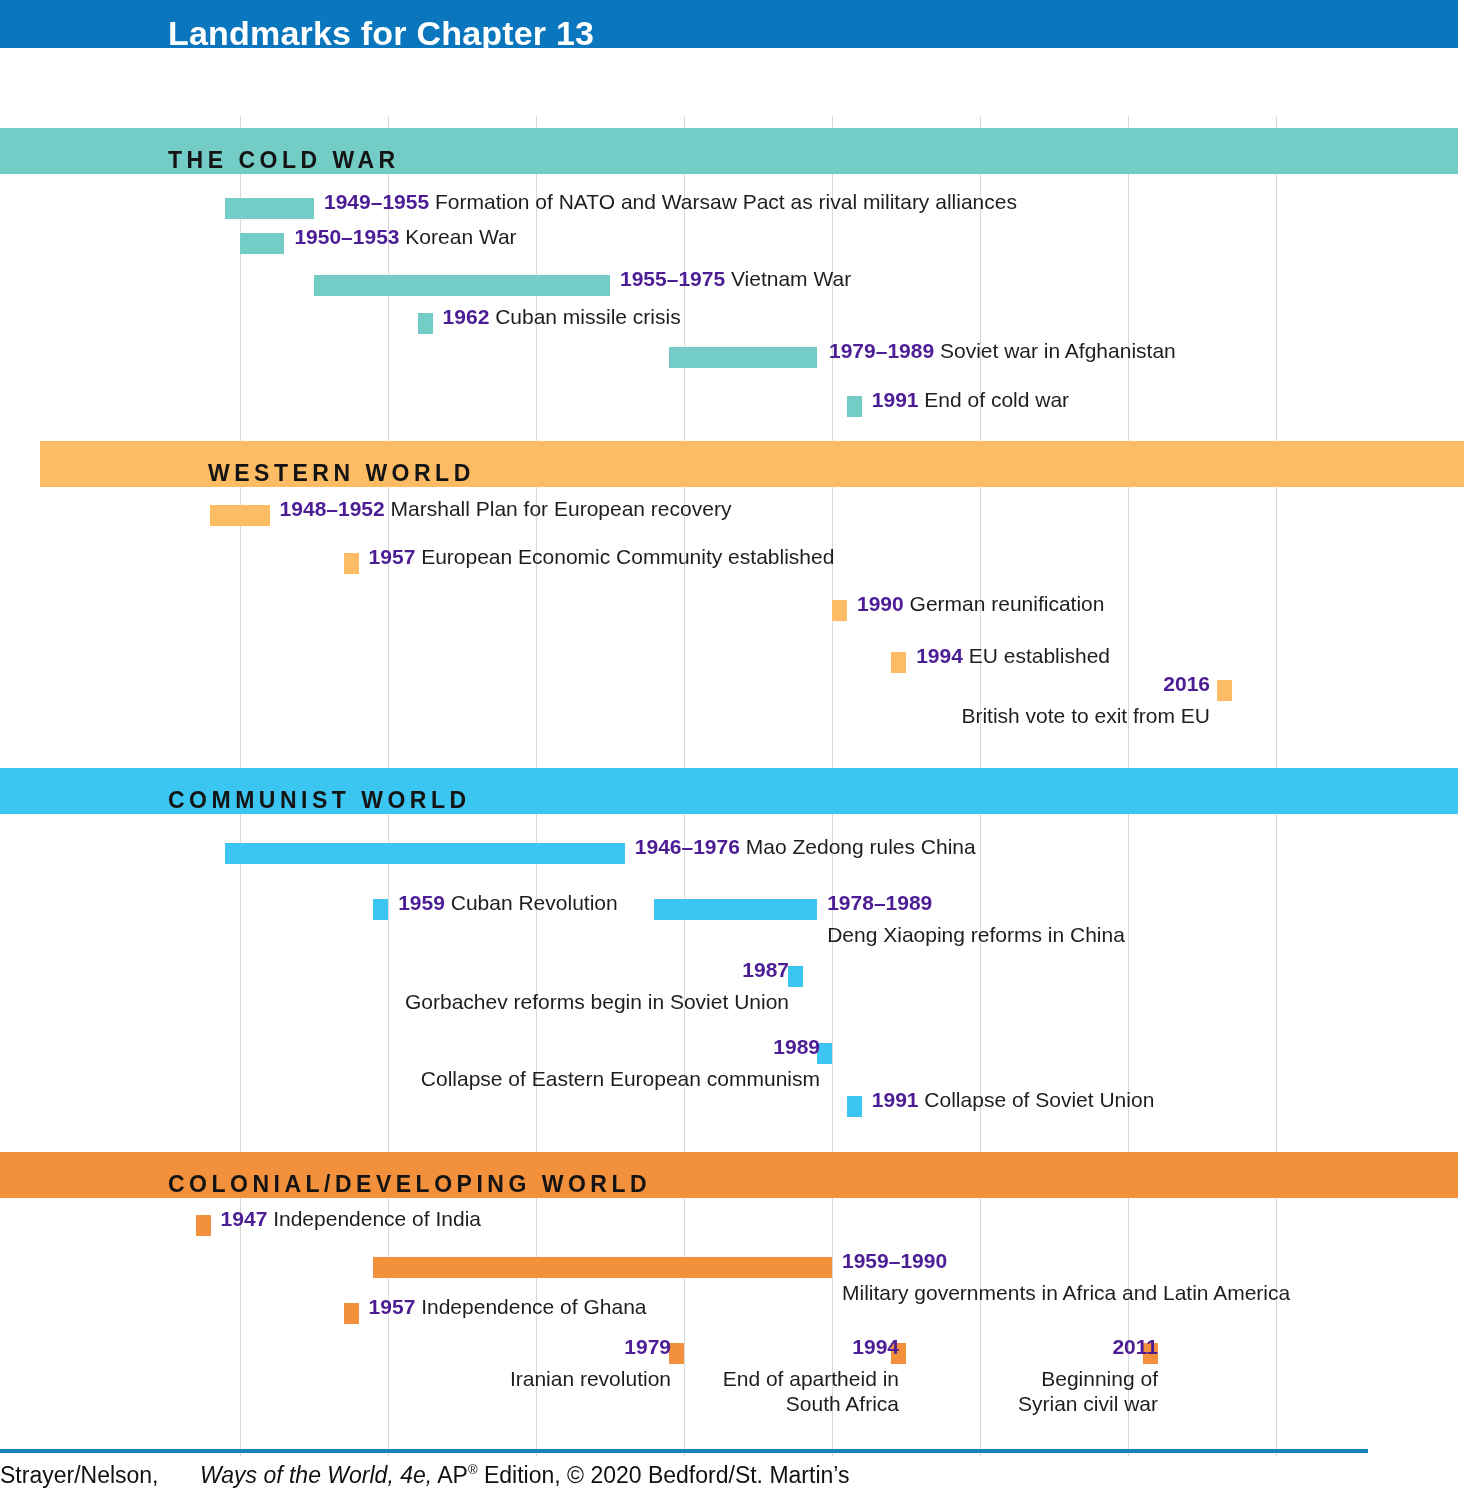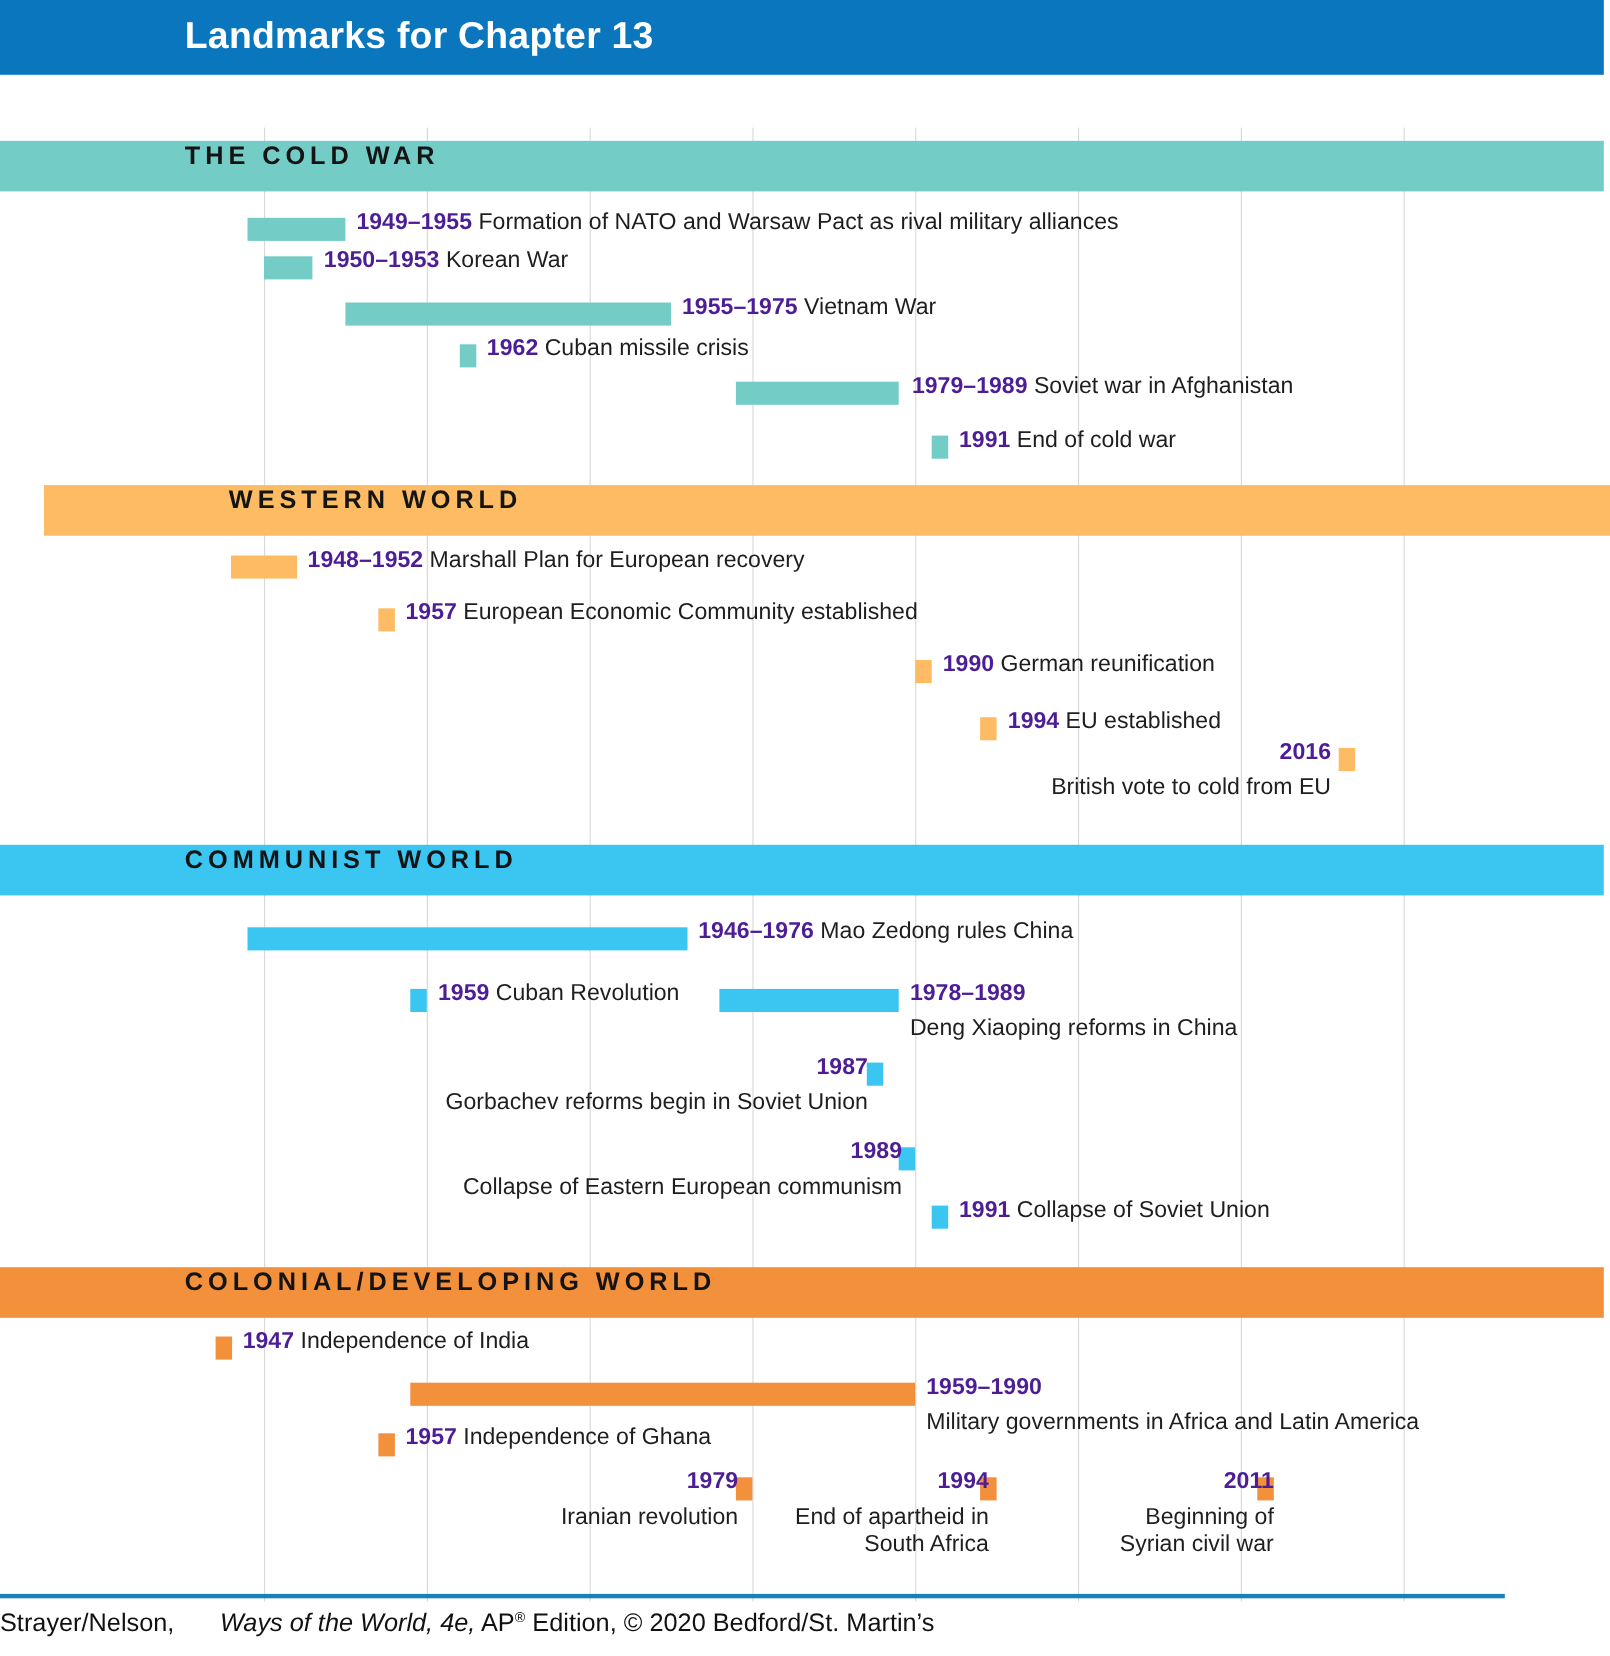--- a/index.html
+++ b/index.html
@@ -6,21 +6,21 @@
   body{
     width:1464px;height:1505px;background:#ffffff;
     font-family:"Liberation Sans", sans-serif;
     color:#1a1a1a;
     -webkit-font-smoothing:antialiased;
   }
   #page{position:relative;width:1464px;height:1505px;overflow:hidden;}
 
   
   .titlebar{
-    position:absolute;left:0;top:0;width:1458px;height:68px;
+    position:absolute;left:0;top:0;width:1458px;height:48px;
     background:#0A76BE;
   }
   .titlebar .title{
     position:absolute;left:168px;top:14px;
     font-size:34px;font-weight:bold;color:#ffffff;
     letter-spacing:0.2px;
   }
 
   
   .axis{position:absolute;left:0;top:68px;width:1464px;height:60px;}
@@ -34,21 +34,21 @@
     transform:translateX(-1px);
   }
 
   
   .gridlayer{position:absolute;left:0;top:116px;width:1464px;height:1340px;pointer-events:none;}
   .gridline{position:absolute;top:0;width:1px;height:100%;background:#d8d8d8;}
 
   
   .band{
     position:absolute;left:0;width:1458px;height:46px;
-    display:flex;align-items:flex-start;
+    display:flex;align-items:flex-end;
   }
   .band .band-title{
     margin-left:168px;font-size:23px;font-weight:bold;
     letter-spacing:4.5px;color:#141414;white-space:nowrap;
   }
 
   
   .event{position:absolute;height:0;}
   .bar{
     position:absolute;height:21px;top:0;border-radius:0;
@@ -137,21 +137,21 @@
       <div class="event" style="left: 0px; top: 600px; width: 1464px;">
         <div class="bar" style="left: 832px; width: 15px; background: rgb(253, 188, 99);"></div>
         <div class="lbl lbl-left" style="left: 857px;"><span class="yr">1990</span><span class="desc"> German reunification</span></div>
       </div>
       <div class="event" style="left: 0px; top: 652px; width: 1464px;">
         <div class="bar" style="left: 891.2px; width: 15px; background: rgb(253, 188, 99);"></div>
         <div class="lbl lbl-left" style="left: 916.2px;"><span class="yr">1994</span><span class="desc"> EU established</span></div>
       </div>
       <div class="event" style="left: 0px; top: 680px; width: 1464px;">
         <div class="bar" style="left: 1216.8px; width: 15px; background: rgb(253, 188, 99);"></div>
-        <div class="lbl lbl-2line lbl-right" style="right: 254px; text-align: right;"><span class="yr">2016</span><span class="sub">British vote to cold from EU</span></div>
+        <div class="lbl lbl-2line lbl-right" style="right: 254px; text-align: right;"><span class="yr">2016</span><span class="sub">British vote to exit from EU</span></div>
       </div>
       <div class="band" style="top: 768px; background: rgb(59, 198, 242);">
         <div class="band-title">COMMUNIST WORLD</div>
       </div>
       <div class="event" style="left: 0px; top: 843px; width: 1464px;">
         <div class="bar" style="left: 225.2px; width: 399.6px; background: rgb(59, 198, 242);"></div>
         <div class="lbl lbl-left" style="left: 634.8px;"><span class="yr">1946–1976</span><span class="desc"> Mao Zedong rules China</span></div>
       </div>
       <div class="event" style="left: 0px; top: 899px; width: 1464px;">
         <div class="bar" style="left: 373.2px; width: 15px; background: rgb(59, 198, 242);"></div>

